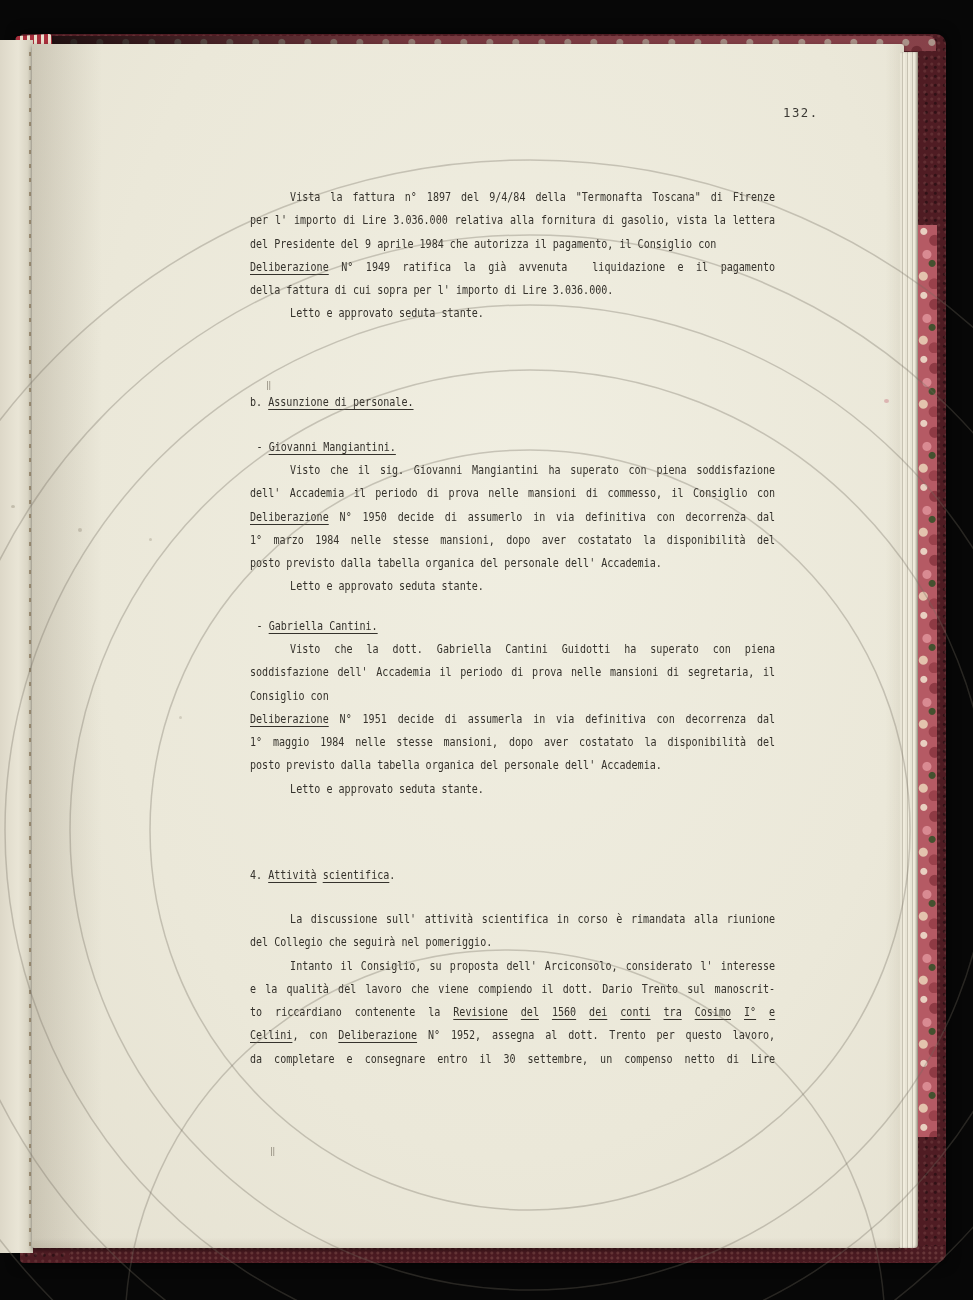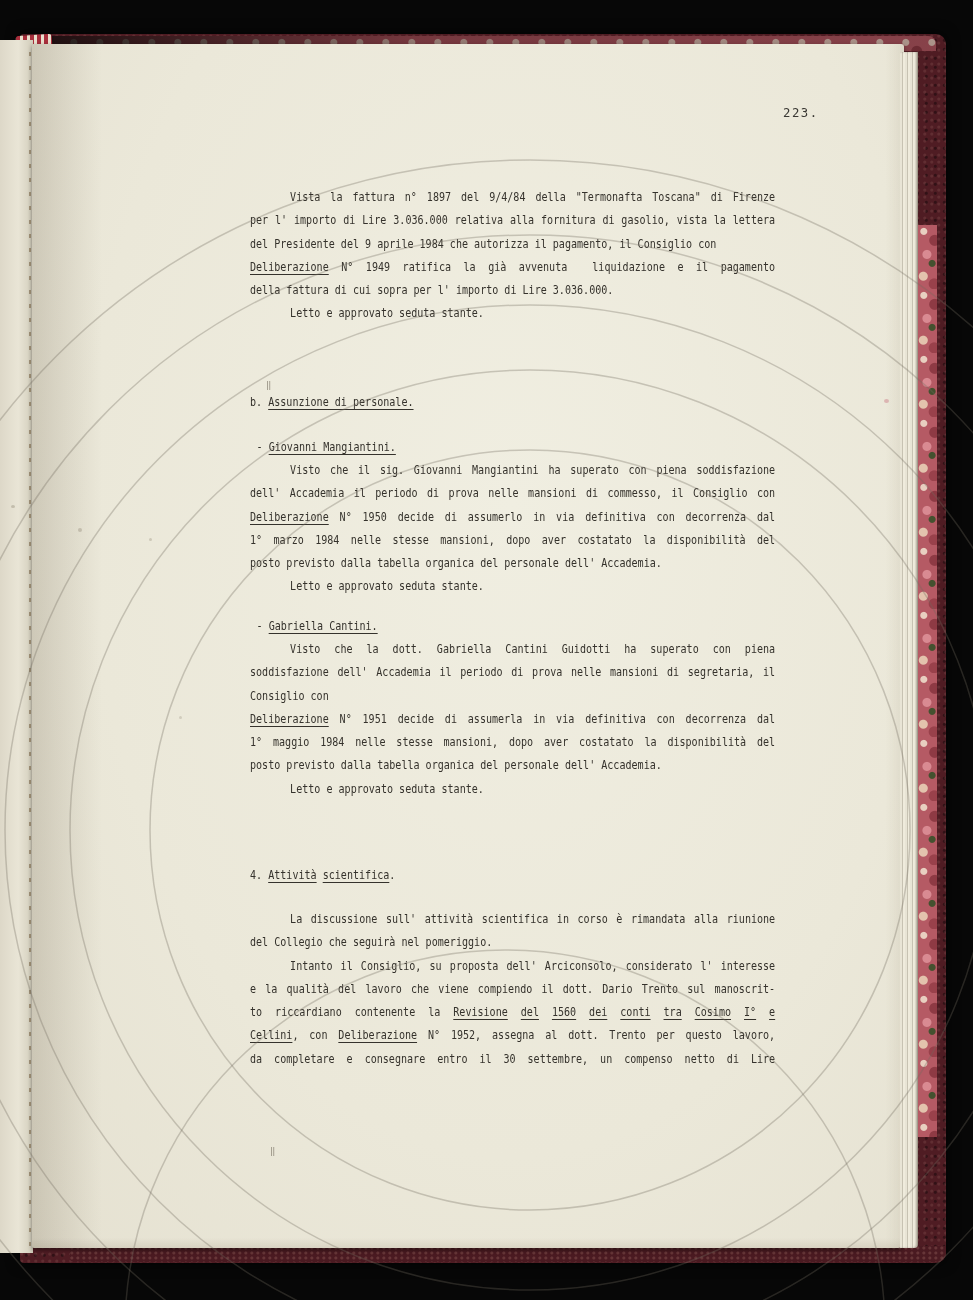--- a/index.html
+++ b/index.html
@@ -123,21 +123,21 @@
 <div class="main-page"></div>
 <div class="page-stack"></div>
 <div class="stitches"></div>
 
 <div class="speck" style="left:11px;top:505px;width:4px;height:3px;background:rgba(115,105,85,.30);"></div>
 <div class="speck" style="left:78px;top:528px;width:4px;height:4px;background:rgba(115,105,85,.28);"></div>
 <div class="speck" style="left:149px;top:538px;width:3px;height:3px;background:rgba(115,105,85,.25);"></div>
 <div class="speck" style="left:179px;top:716px;width:3px;height:3px;background:rgba(115,105,85,.22);"></div>
 <div class="speck" style="left:884px;top:399px;width:5px;height:4px;background:rgba(205,130,140,.5);"></div>
 
-<div class="page-number">223.</div>
+<div class="page-number">132.</div>
 
 <div class="tick" style="left:266px;top:380px;">‖</div>
 <div class="tick" style="left:270px;top:1146px;">‖</div>
 
 <div class="text-scale">
     <div class="block" style="top: 186px;">
       <div class="line j ind"><span>Vista la fattura n° 1897 del 9/4/84 della "Termonafta Toscana" di Firenze</span></div>
       <div class="line j"><span>per l' importo di Lire 3.036.000 relativa alla fornitura di gasolio, vista la lettera</span></div>
       <div class="line"><span>del Presidente del 9 aprile 1984 che autorizza il pagamento, il Consiglio con</span></div>
       <div class="line j"><span class="u">Deliberazione</span><span> N° 1949 ratifica la già avvenuta&nbsp; liquidazione e il pagamento</span></div>

